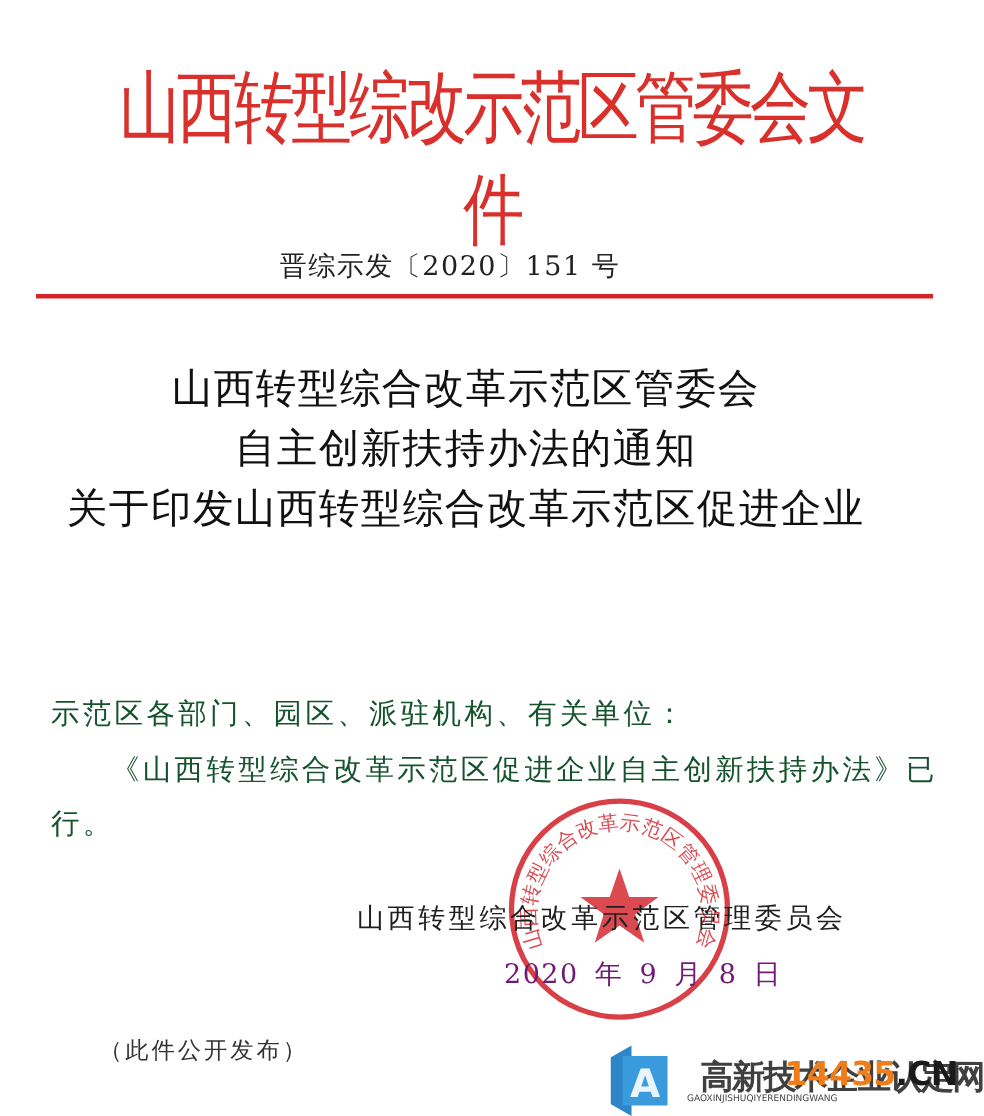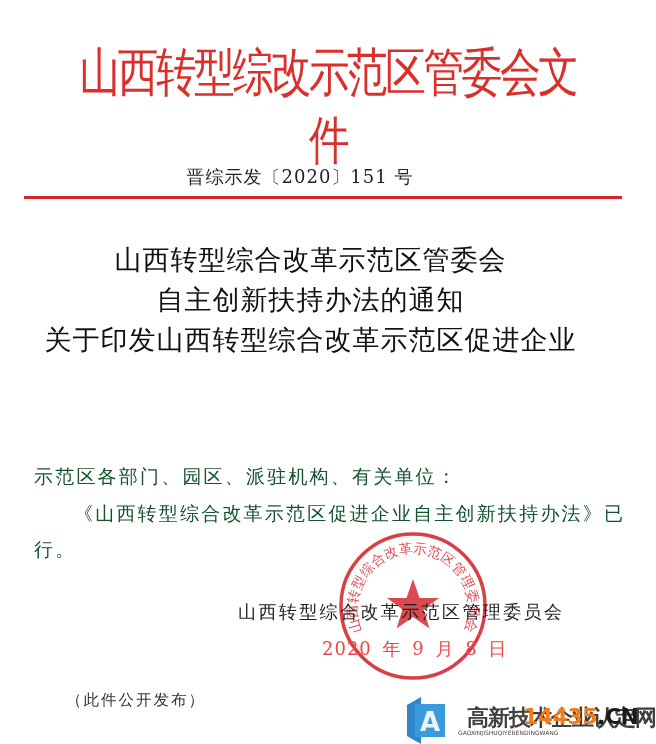--- a/index.html
+++ b/index.html
@@ -24,22 +24,22 @@
 
   .body-block { position: absolute; left: 34px; top: 418px; width: 590px;
                 font-size: 19px; line-height: 36.5px; color: #14532d; letter-spacing: 2.2px; margin-top: 40px; }
   .body-line { display: block; white-space: nowrap; }
   .indent { padding-left: 40px; }
 
   .seal { position: absolute; left: 338px; top: 531px; width: 150px; height: 150px; }
 
   .signature { position: absolute; left: 238px; top: 600px; width: 350px;
                font-size: 18px; letter-spacing: 2.4px; color: #1f1f1f; white-space: nowrap; }
-  .sign-date { position: absolute; left: 322px; top: 637px; font-size: 18px;
-               letter-spacing: 1px; color: #ef4444; white-space: nowrap; word-spacing: 4px; }
+  .sign-date { position: absolute; left: 336px; top: 637px; font-size: 18px;
+               letter-spacing: 1px; color: #701a75; white-space: nowrap; word-spacing: 4px; }
 
   .public-note { position: absolute; left: 66px; top: 690px; font-size: 15.5px;
                  letter-spacing: 2px; color: #333; white-space: nowrap; text-align: center; }
 
   .watermark { position: absolute; left: 407px; top: 695px; width: 249px; height: 49px; }
   .wm-logo { position: absolute; left: 0; top: 2px; width: 42px; height: 47px; }
   .wm-cn { position: absolute; left: 60px; top: 8px; font-family: "DejaVu Sans", "Liberation Sans", sans-serif;
            font-size: 22px; font-weight: bold; color: #404040; letter-spacing: -1px; white-space: nowrap; }
   .wm-num { position: absolute; left: 116px; top: 9px; font-family: "DejaVu Sans", "Liberation Sans", sans-serif;
             font-size: 22px; font-weight: bold; color: #ef7d1a; white-space: nowrap; letter-spacing: -0.5px; }

